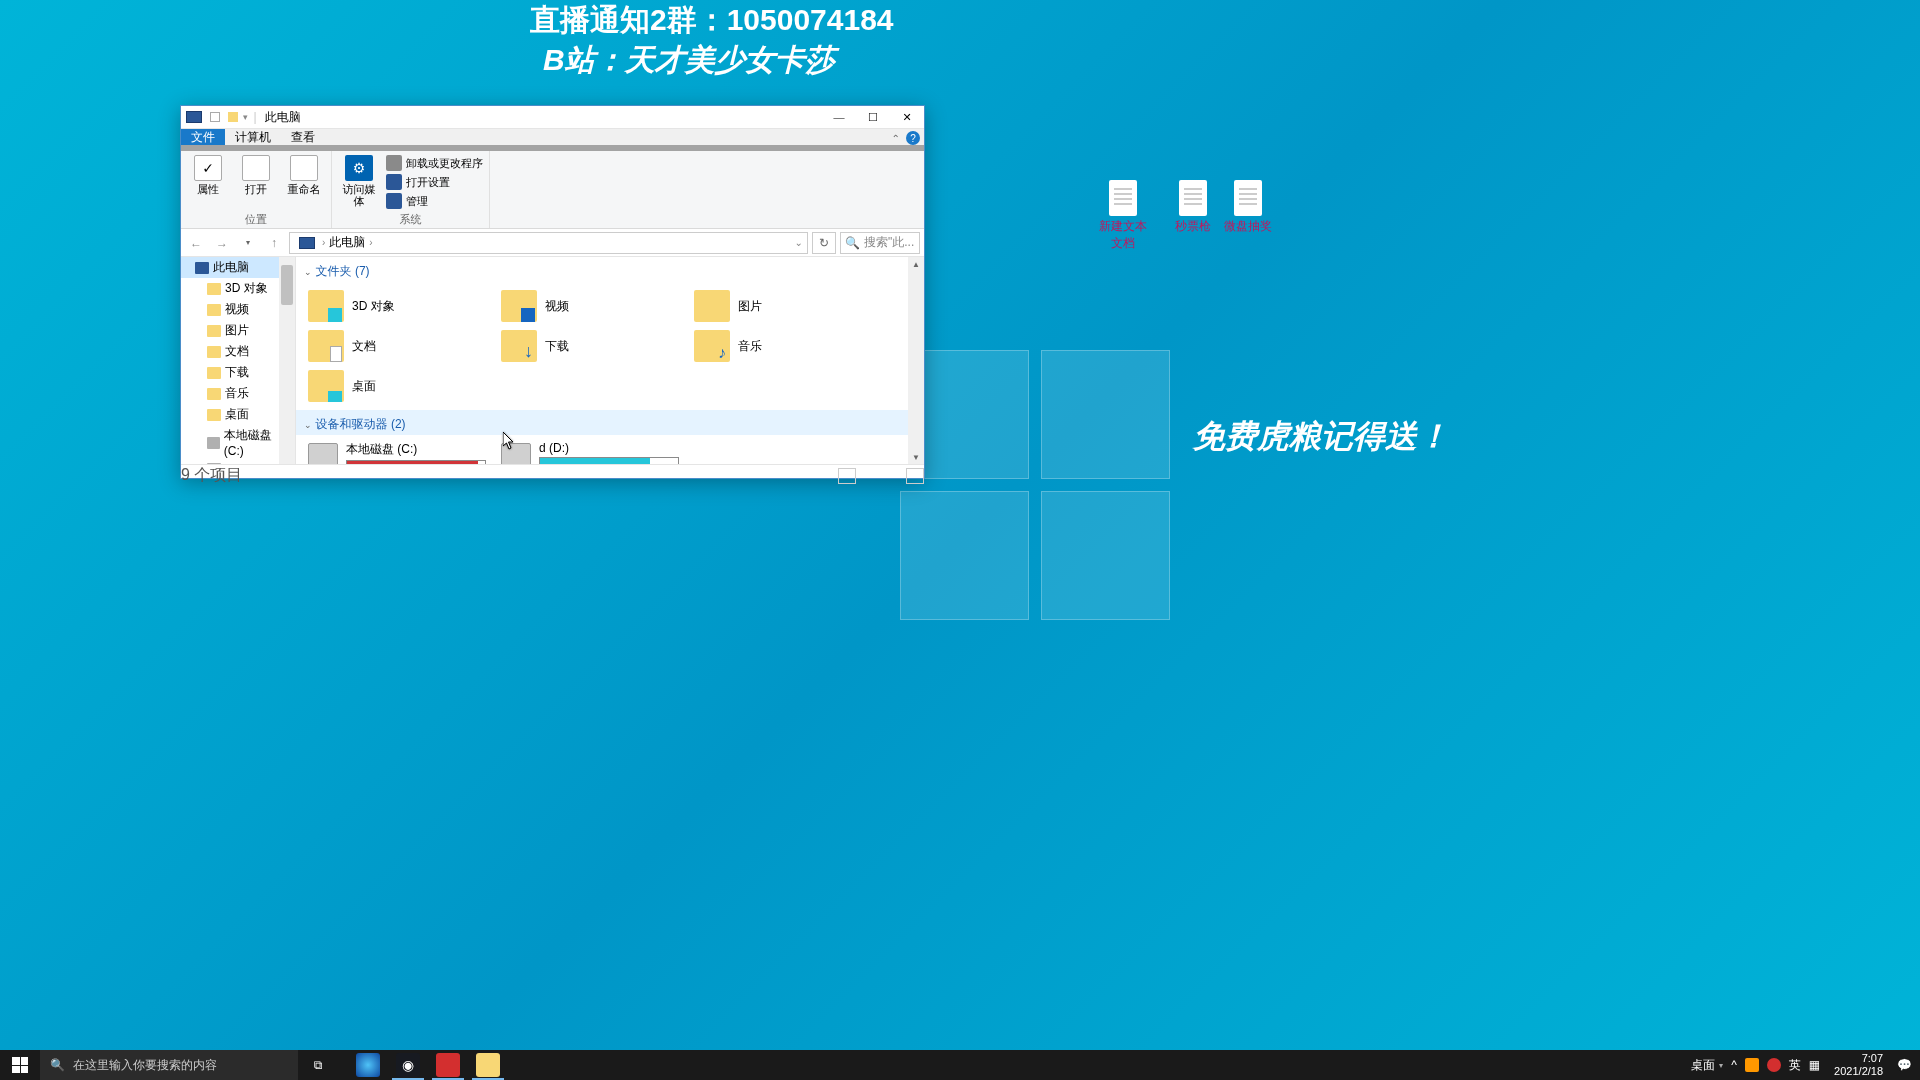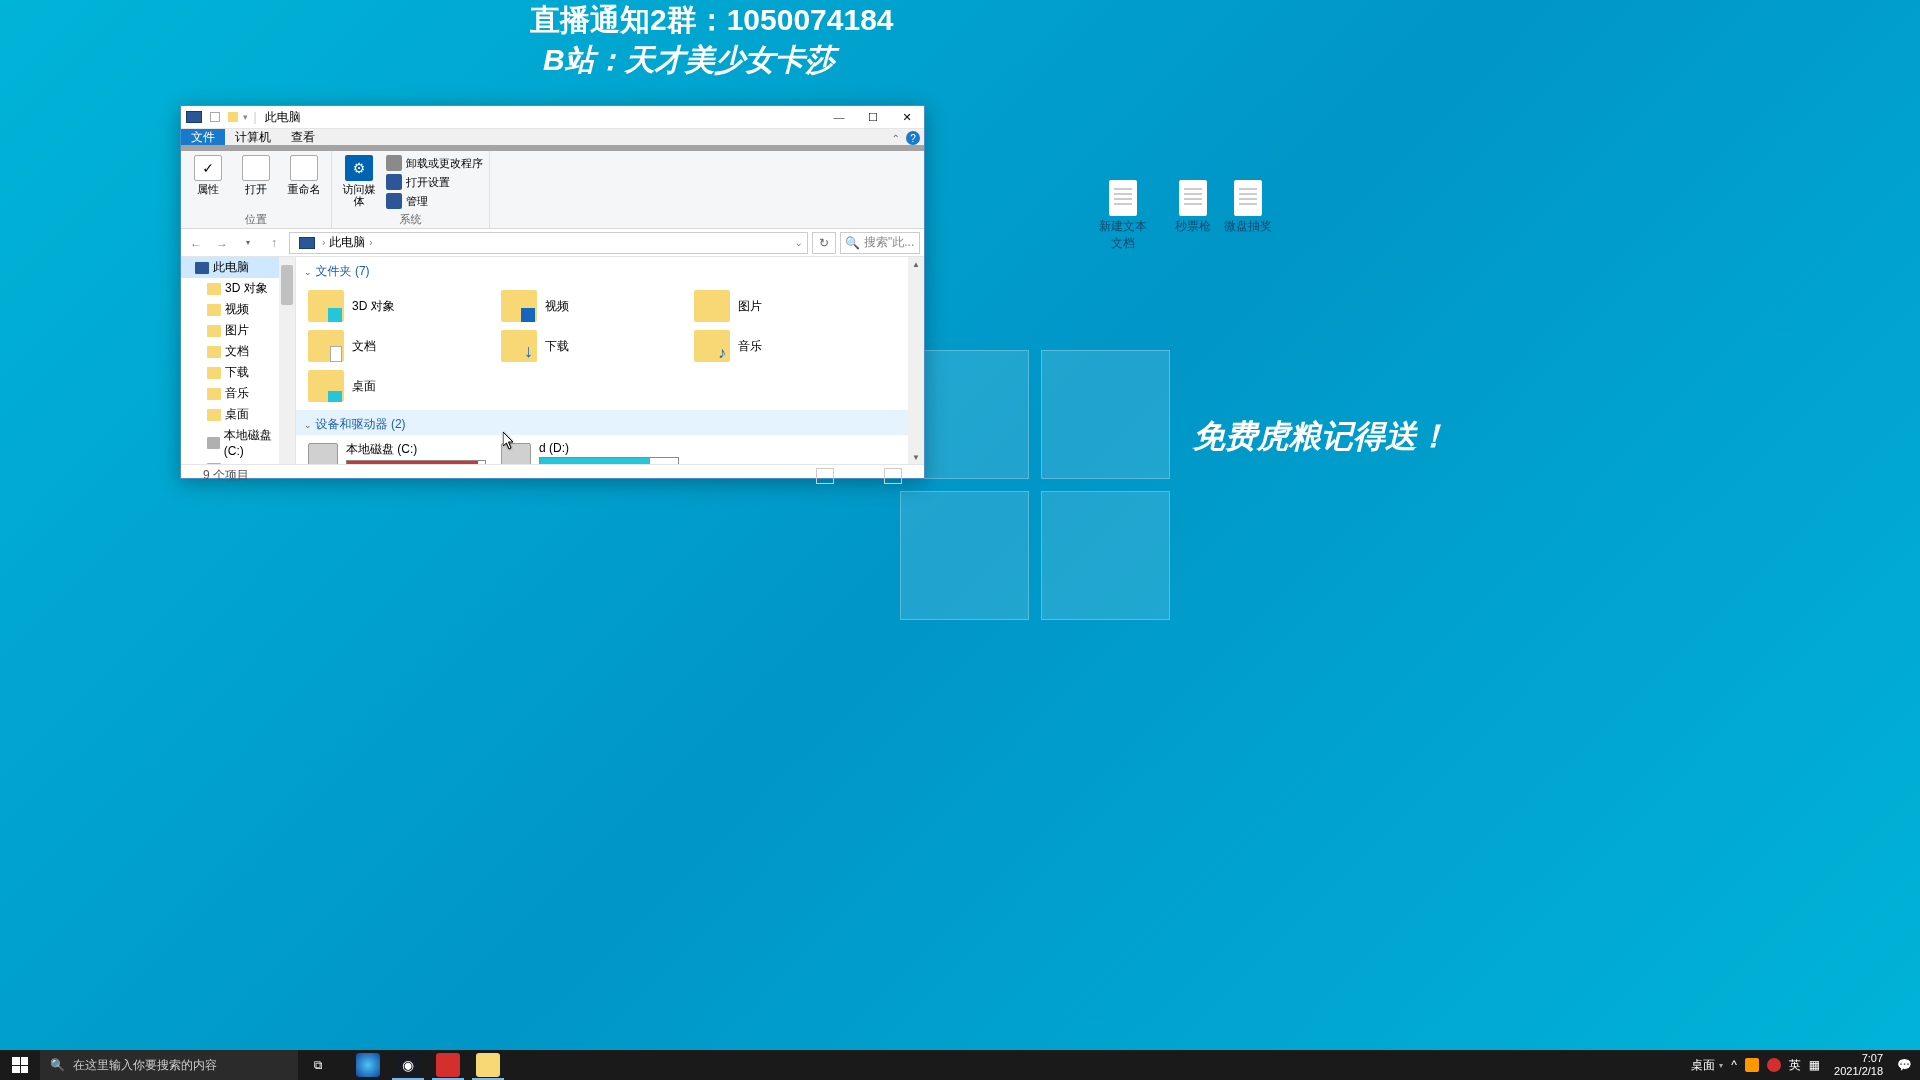--- a/index.html
+++ b/index.html
@@ -3,21 +3,21 @@
 <meta charset="utf-8">
 <style>
 * { margin: 0; padding: 0; box-sizing: border-box; font-family: "Microsoft YaHei", "Segoe UI", sans-serif; }
 body { width: 1920px; height: 1080px; overflow: hidden; position: relative; background: linear-gradient(135deg, #00b4d8 0%, #0096c7 50%, #00b4d8 100%);}
 .wallpaper-logo { position: absolute; right: 750px; top: 350px; width: 270px; height: 270px; display: grid; grid-template-columns: 1fr 1fr; grid-template-rows: 1fr 1fr; gap: 12px; opacity: 0.5; }
 .wallpaper-logo div { background: rgba(255,255,255,0.25); border: 1px solid rgba(255,255,255,0.6); }
 .overlay-text { position: absolute; color: #fff; font-weight: bold; white-space: nowrap; }
 .txt1 { top: 0; left: 530px; font-size: 30px; }
 .txt2 { top: 40px; left: 543px; font-size: 30px; font-style: italic; }
 .txt3 { top: 415px; left: 1193px; font-size: 32px; font-style: italic; }
-.desktop-icon { position: absolute; width: 56px; text-align: center; color: #0c4a6e; font-size: 12px; }
+.desktop-icon { position: absolute; width: 56px; text-align: center; color: #be185d; font-size: 12px; }
 .desktop-icon .di-ico { width: 28px; height: 36px; margin: 0 auto 2px; background: #fff; border-radius: 2px; position: relative; }
 .desktop-icon .di-ico:before { content:""; position:absolute; top:8px; left:5px; right:5px; height:2px; background:#ccc; box-shadow:0 5px 0 #ccc,0 10px 0 #ccc,0 15px 0 #ccc;}
 .di1 { top: 180px; left: 1095px; }
 .di2 { top: 180px; left: 1165px; }
 .di3 { top: 180px; left: 1220px; }
 
 
 .explorer { position: absolute; left: 180px; top: 105px; width: 745px; height: 374px; background: #fff; border: 1px solid #4a8dc9; box-shadow: 0 4px 20px rgba(0,0,0,0.3); font-size: 12px; color: #000; }
 .titlebar { height: 23px; display: flex; align-items: center; background: #fff; border-bottom: 1px solid #e5e5e5; }
 .title-ico { width: 16px; height: 12px; margin: 0 3px 0 5px; display:inline-block;}
@@ -78,21 +78,21 @@
 .folder-item .label { font-size: 12px; }
 .drive-item { display: flex; align-items: flex-start; gap: 8px; padding: 2px 4px; width: 193px;}
 .drive-ico { width: 30px; height: 24px; background: #d0d0d0; border: 1px solid #999; border-radius: 2px; margin-top:2px;}
 .drive-info { flex: 1; }
 .drive-name { font-size: 12px; margin-bottom: 2px;}
 .drive-bar { width: 140px; height: 12px; border: 1px solid #8a8a8a; background: #fff; }
 .drive-fill { height: 100%; }
 .drive-fill.red { background: #d13438; }
 .drive-fill.blue { background: #26c6da; }
 
-.statusbar { height: 22px; border-top: 1px solid #e5e5e5; display: flex; align-items: center; padding: 0 22px; font-size: 12px; color:#555;gap:48px;}
+.statusbar { height: 22px; border-top: 1px solid #e5e5e5; display: flex; align-items: center; padding: 0 0; font-size: 16px; color:#555;gap:48px;}
 .statusbar .spacer { flex: 1; }
 .statusbar .view-btn{width:18px;height:16px;border:1px solid #ccc;margin-left:2px;display:inline-block;}
 
 
 .taskbar { position: absolute; bottom: 0; left: 0; right: 0; height: 30px; background: #1a1a1a; display: flex; align-items: stretch; color: #fff; font-size: 12px;}
 .tb-start { width: 40px; display: flex; align-items: center; justify-content: center; }
 .tb-start .win-logo{width:16px;height:16px;display:grid;grid-template-columns:1fr 1fr;grid-template-rows:1fr 1fr;gap:1px;}
 .tb-start .win-logo div{background:#fff;}
 .tb-search { width: 258px; background: #2b2b2b; display: flex; align-items: center; padding: 0 10px; gap: 8px; color:#ccc;}
 .tb-btn { width: 40px; display: flex; align-items: center; justify-content: center; position:relative;}

